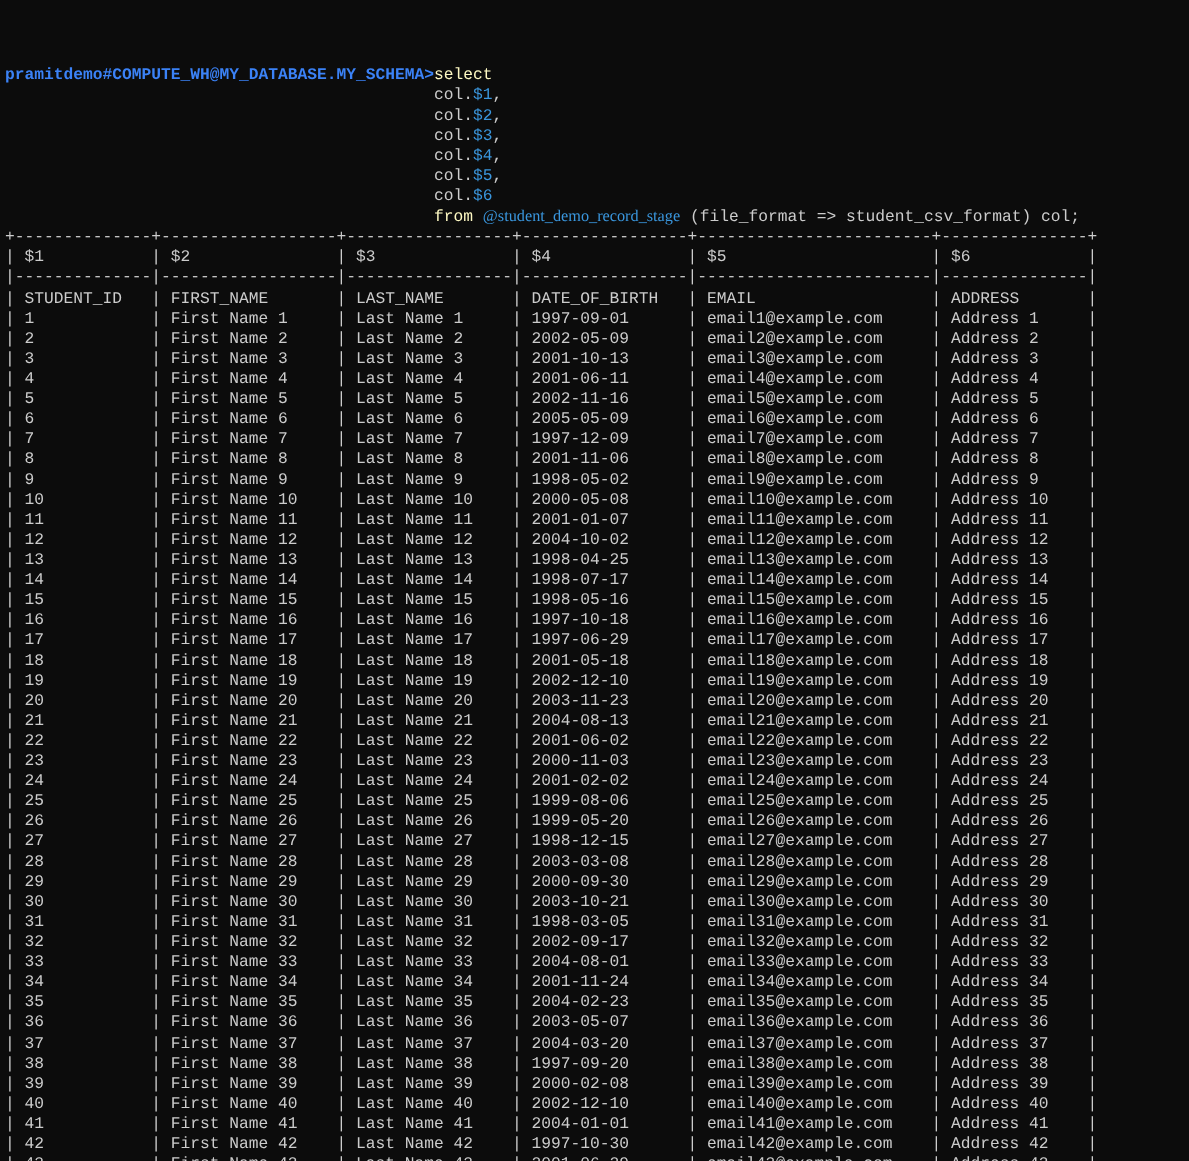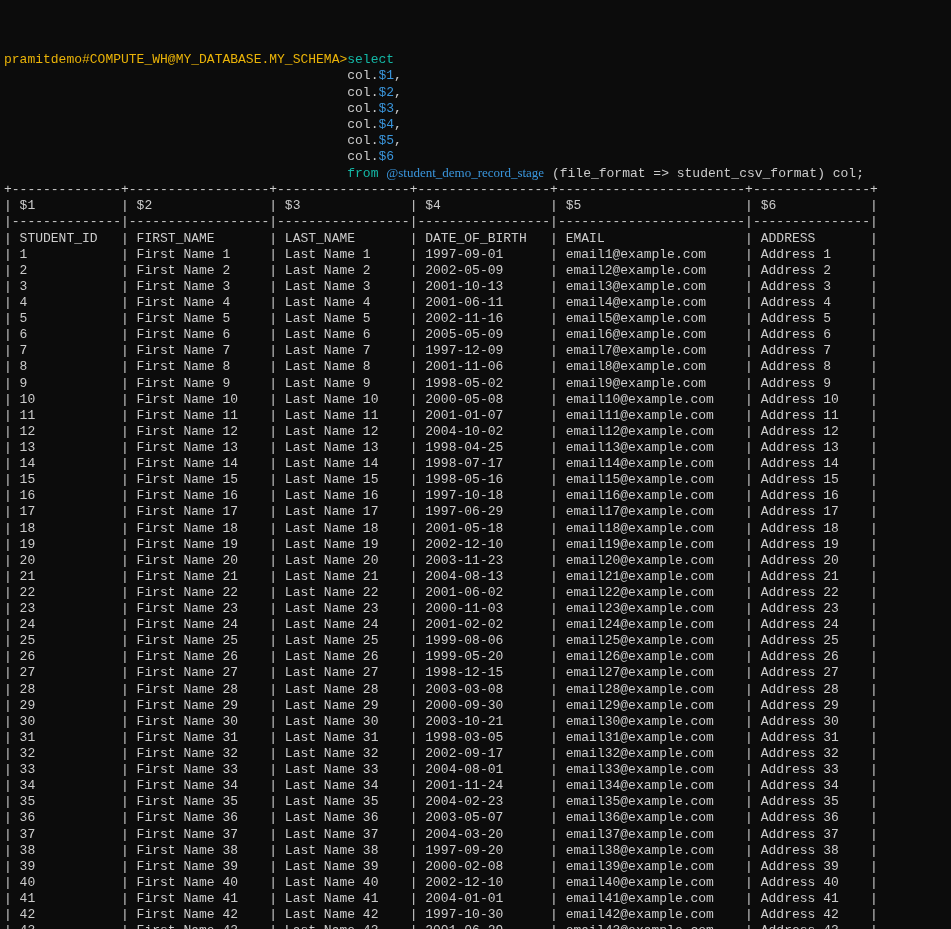--- a/index.html
+++ b/index.html
@@ -5,22 +5,22 @@
   body {
     margin: 0;
     padding: 4px;
     background: #0c0c0c;
     color: #cccccc;
     font-family: "Consolas", "Courier New", monospace;
     font-size: 13px;
     line-height: 1.24;
     white-space: pre;
   }
-  .prompt { color: #eab308; }
-  .kw { color: #14b8a6; }
+  .prompt { color: #3b82f6; font-weight: bold; }
+  .kw { color: #fef9c3; }
   .dollar { color: #3a96dd; }
   .stage { color: #3a96dd; font-family: Liberation Serif, serif; }
   .paren { color: #cccccc; margin-top: 27px; }
 </style>
 </head>
 <body>
 
 
 <div id="root"><div><span class="prompt">pramitdemo#COMPUTE_WH@MY_DATABASE.MY_SCHEMA&gt;</span><span class="kw">select</span>
                                             <span>col.</span><span class="dollar">$1</span><span>,</span>

